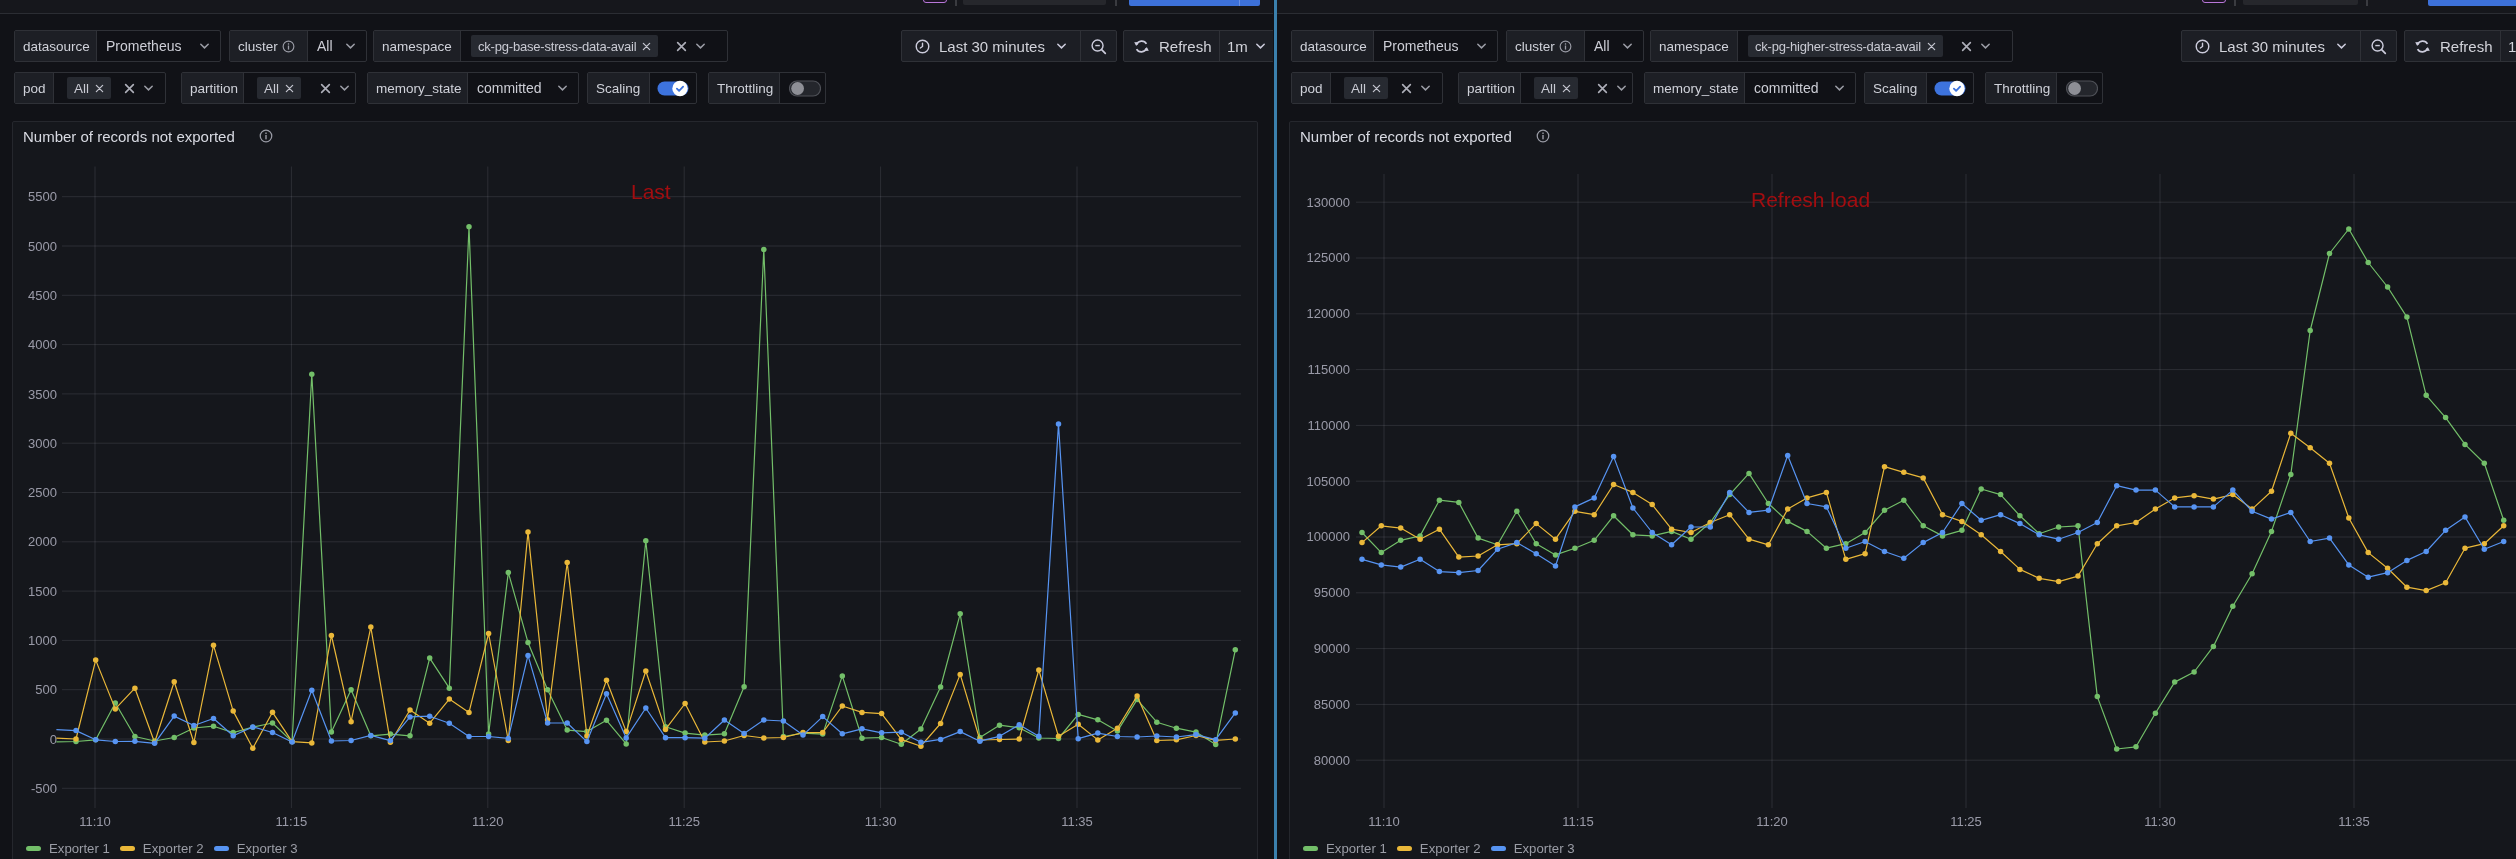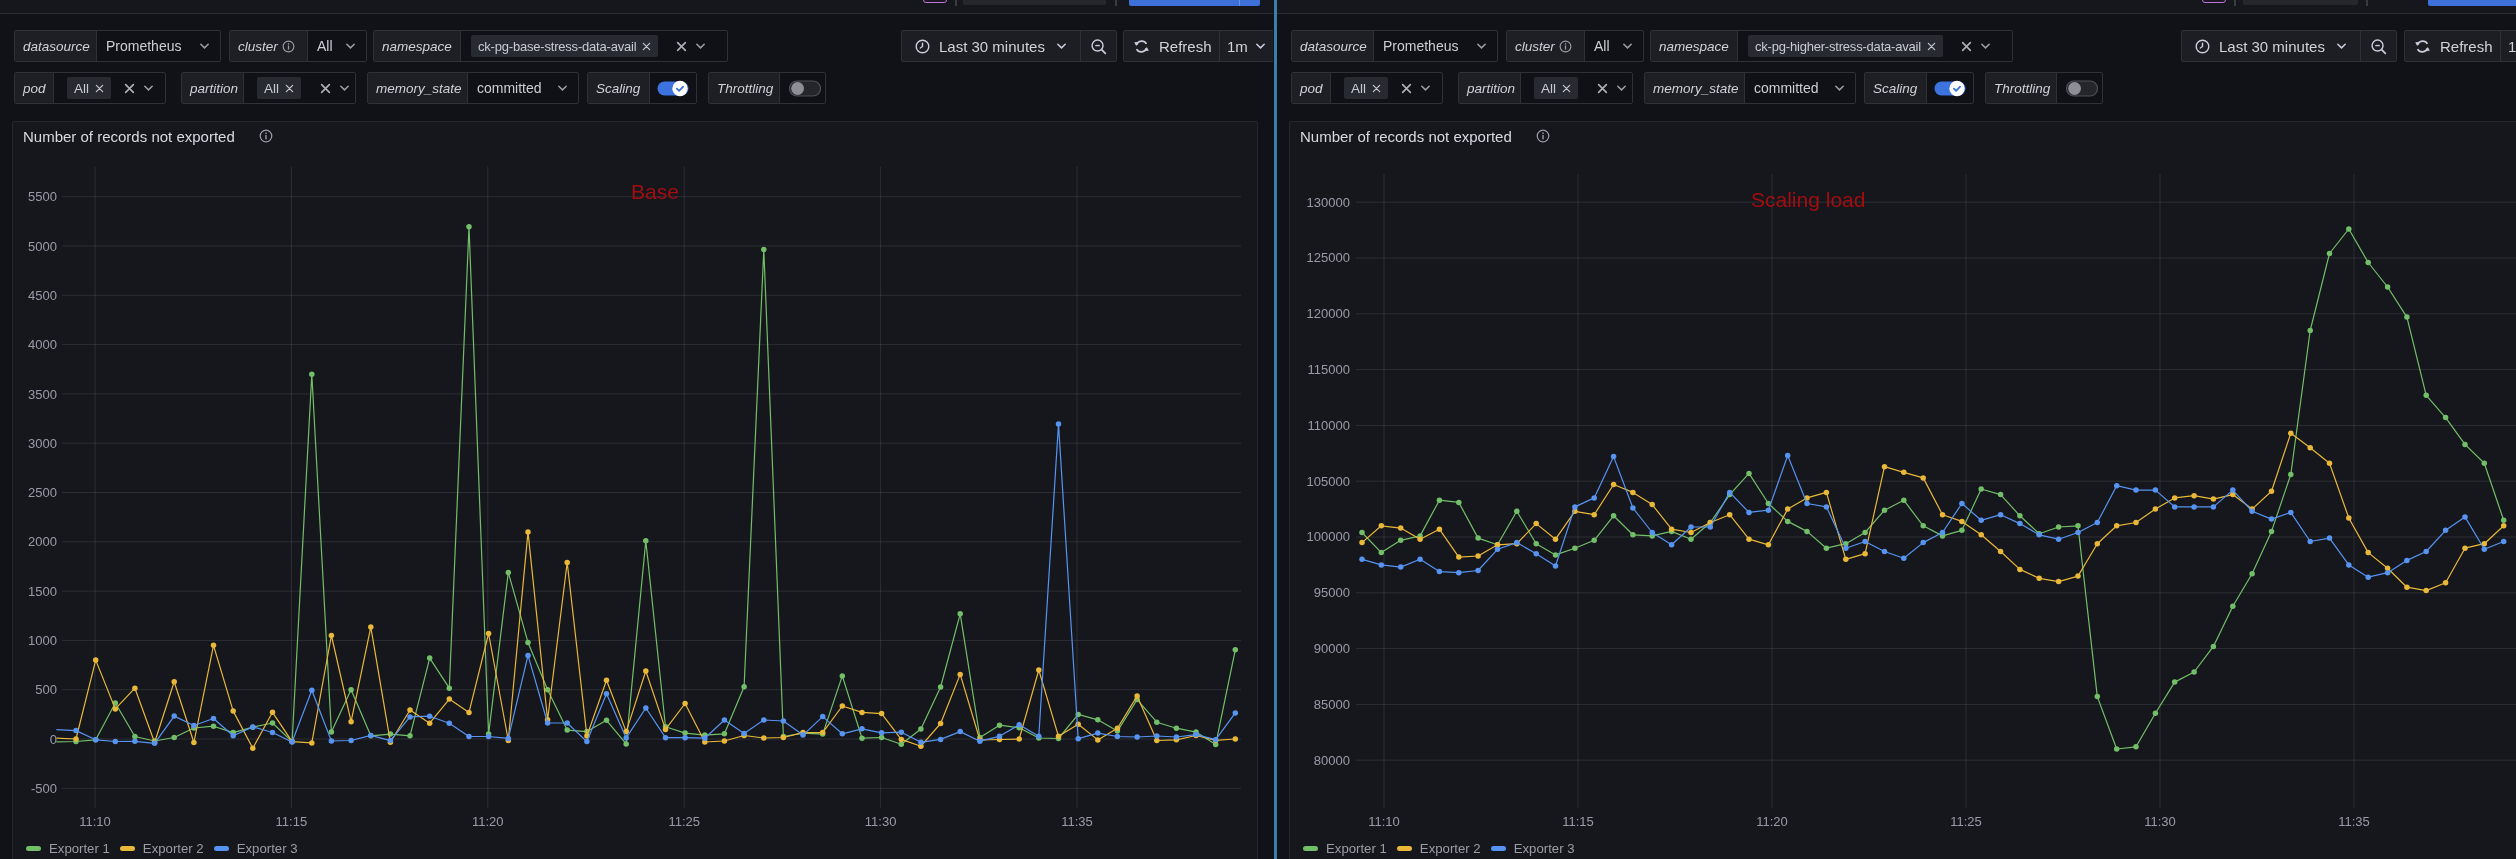--- a/index.html
+++ b/index.html
@@ -7,21 +7,21 @@
 .strip { position:absolute; left:0; top:0; width:100%; height:14px; background:#16171c;
   border-bottom:1px solid #2b2d33; }
 .pfrag { position:absolute; top:-8px; height:11px; border:1.5px solid #b877d9; border-radius:3px; background:#1d1424; }
 .ifrag { position:absolute; top:-6px; height:11px; background:#26272c; border-radius:0 0 2px 2px; }
 .vsep { position:absolute; top:0; width:1.5px; height:6px; background:#3a3b40; }
 .bfrag { position:absolute; top:-6px; height:12px; background:#3D71D9; border-radius:0 0 2px 2px; }
 .bsplit { position:absolute; top:0; width:1.5px; height:100%; background:#6a90e2; }
 .fbox { position:absolute; height:32px; display:flex; align-items:stretch;
   border:1px solid #2f3137; border-radius:2px; background:#101116; }
 .flab { display:flex; align-items:center; padding:0 8px; background:#1d1f25;
-  border-right:1px solid #2f3137; font-size:13.5px; font-weight:500; color:#d0d2da; white-space:nowrap;font-style:italic; }
+  border-right:1px solid #2f3137; font-size:13.5px; font-weight:500; color:#d0d2da; white-space:nowrap; }
 .infi { margin-left:4px; display:flex; align-items:center; }
 .fval { display:flex; align-items:center; padding:0 10px 0 9px; font-size:14px; color:#cdced6; white-space:nowrap; }
 .fval .chev { margin-left:auto; }
 .chev { display:flex; align-items:center; }
 .ftagsec { display:flex; align-items:center; }
 .ftag { display:flex; align-items:center; background:#272a31; border-radius:2px; height:22px;
   padding:0 7px; color:#c9cad3; white-space:nowrap; }
 .ftag .tx { margin-left:6px; display:flex; align-items:center; }
 .clr { display:flex; align-items:center; }
 .chev2 { margin-left:8px; display:flex; align-items:center; }
@@ -433,21 +433,21 @@
         <circle cx="1065.2" cy="616.7" r="2.75" fill="#5794F2"></circle>
         <circle cx="1084.8" cy="611.1" r="2.75" fill="#5794F2"></circle>
         <circle cx="1104.4" cy="614.5" r="2.75" fill="#5794F2"></circle>
         <circle cx="1124.1" cy="615.0" r="2.75" fill="#5794F2"></circle>
         <circle cx="1143.8" cy="614.0" r="2.75" fill="#5794F2"></circle>
         <circle cx="1163.4" cy="615.0" r="2.75" fill="#5794F2"></circle>
         <circle cx="1183.0" cy="612.6" r="2.75" fill="#5794F2"></circle>
         <circle cx="1202.7" cy="617.7" r="2.75" fill="#5794F2"></circle>
         <circle cx="1222.3" cy="590.9" r="2.75" fill="#5794F2"></circle>
       </svg>
-      <div class="annot" style="left:618px;top:58px">Base</div>
+      <div class="annot" style="left:618px;top:58px">Last</div>
       <div class="legend" style="left:13px">
         <span class="lpill" style="background:#73BF69"></span>
         <span class="ltxt">Exporter 1</span>
         <span class="lpill" style="background:#EAB839"></span>
         <span class="ltxt">Exporter 2</span>
         <span class="lpill" style="background:#5794F2"></span>
         <span class="ltxt">Exporter 3</span>
       </div>
 </div>
 </div>
@@ -834,21 +834,21 @@
         <circle cx="1058.8" cy="442.9" r="2.75" fill="#5794F2"></circle>
         <circle cx="1078.2" cy="455.2" r="2.75" fill="#5794F2"></circle>
         <circle cx="1097.6" cy="450.7" r="2.75" fill="#5794F2"></circle>
         <circle cx="1116.9" cy="438.4" r="2.75" fill="#5794F2"></circle>
         <circle cx="1136.2" cy="429.5" r="2.75" fill="#5794F2"></circle>
         <circle cx="1155.6" cy="408.3" r="2.75" fill="#5794F2"></circle>
         <circle cx="1175.0" cy="394.9" r="2.75" fill="#5794F2"></circle>
         <circle cx="1194.3" cy="427.3" r="2.75" fill="#5794F2"></circle>
         <circle cx="1213.7" cy="419.5" r="2.75" fill="#5794F2"></circle>
       </svg>
-      <div class="annot" style="left:461px;top:66px">Scaling load</div>
+      <div class="annot" style="left:461px;top:66px">Refresh load</div>
       <div class="legend" style="left:13px">
         <span class="lpill" style="background:#73BF69"></span>
         <span class="ltxt">Exporter 1</span>
         <span class="lpill" style="background:#EAB839"></span>
         <span class="ltxt">Exporter 2</span>
         <span class="lpill" style="background:#5794F2"></span>
         <span class="ltxt">Exporter 3</span>
       </div>
 </div>
 </div>

